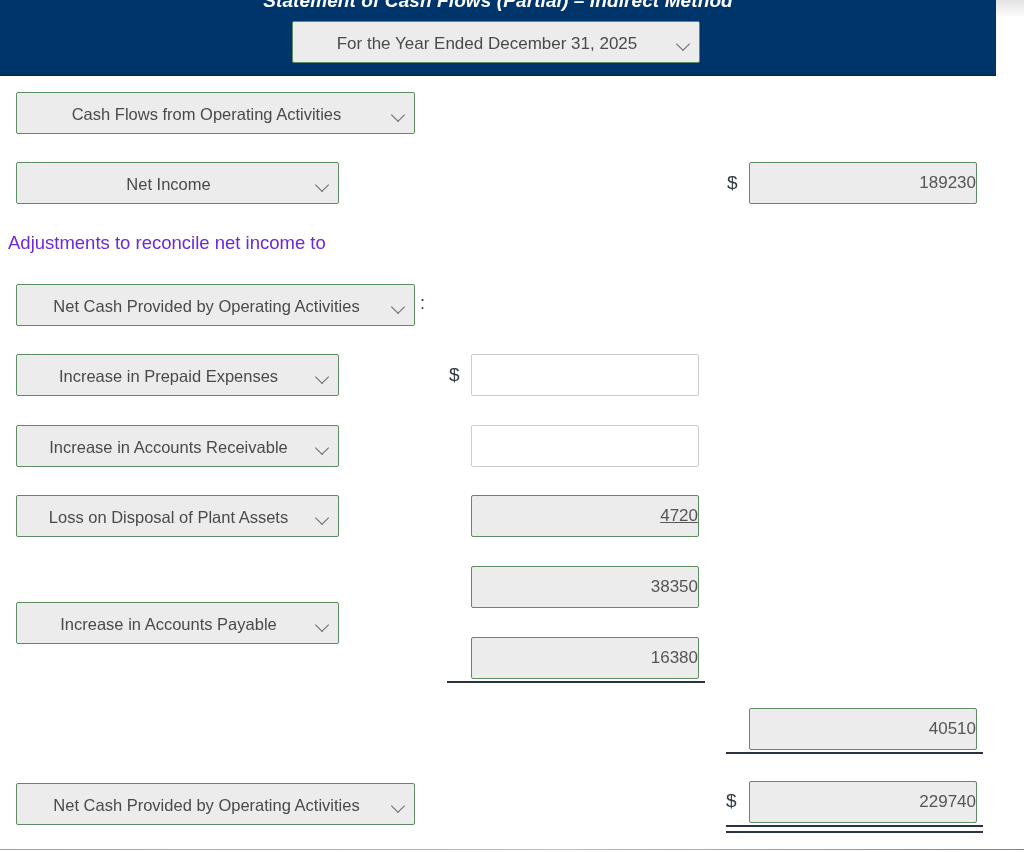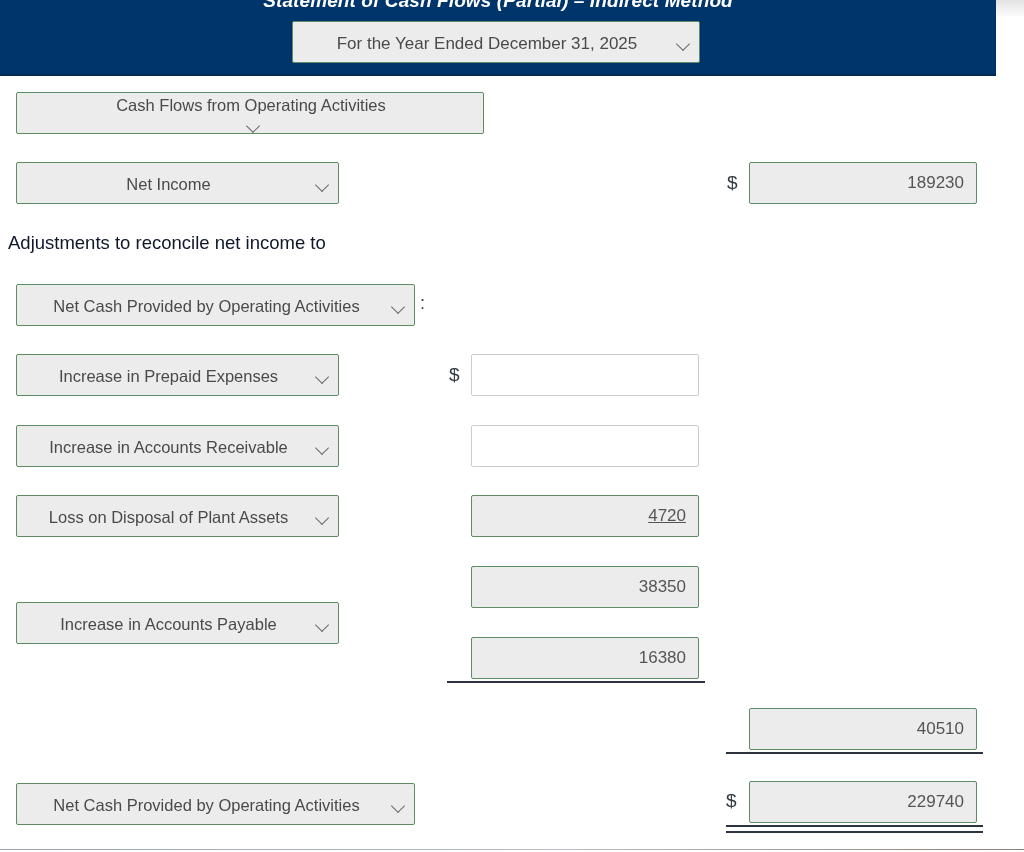--- a/index.html
+++ b/index.html
@@ -114,34 +114,34 @@
 
   
   .sel-period {
     top: 21px;
     left: 292px;
     width: 408px;
     z-index: 5;
   }
   .sel-period .sel-label { font-size: 17px; }
 
-  .sel-section   { top: 92px;  left: 16px; width: 468px; flex-direction: column; }
+  .sel-section   { top: 92px;  left: 16px; width: 399px; }
   .sel-netincome { top: 162px; left: 16px; width: 323px; }
   .sel-subhead   { top: 284px; left: 16px; width: 399px; }
   .sel-adj-0     { top: 354px; left: 16px; width: 323px; }
   .sel-adj-1     { top: 425px; left: 16px; width: 323px; }
   .sel-adj-2     { top: 495px; left: 16px; width: 323px; }
   .sel-adj-3     { top: 566px; left: 16px; width: 323px; }
   .sel-adj-4     { top: 602px; left: 16px; width: 323px; }
   .sel-total     { top: 783px; left: 16px; width: 399px; }
 
   
   .free-text {
     position: absolute;
-    color: #0f172a;
+    color: #6d28d9;
     font-size: 18.5px;
     white-space: nowrap;
   }
   .text-adjustments { top: 232px; left: 8px; }
 
   .colon {
     position: absolute;
     top: 293px;
     left: 420px;
     color: #333b44;
@@ -160,21 +160,20 @@
   .dollar-total     { top: 790px; left: 726px; }
 
   
   .amt {
     position: absolute;
     height: 42px;
     border-radius: 2px;
     display: flex;
     align-items: center;
     justify-content: flex-end;
-    padding-right: 12px;
     font-size: 17px;
     color: #555555;
   }
   .amt.filled {
     background: #ececec;
     border: 1px solid #5e8c63;
   }
   .amt.empty {
     background: #ffffff;
     border: 1px solid #cdcdcd;

